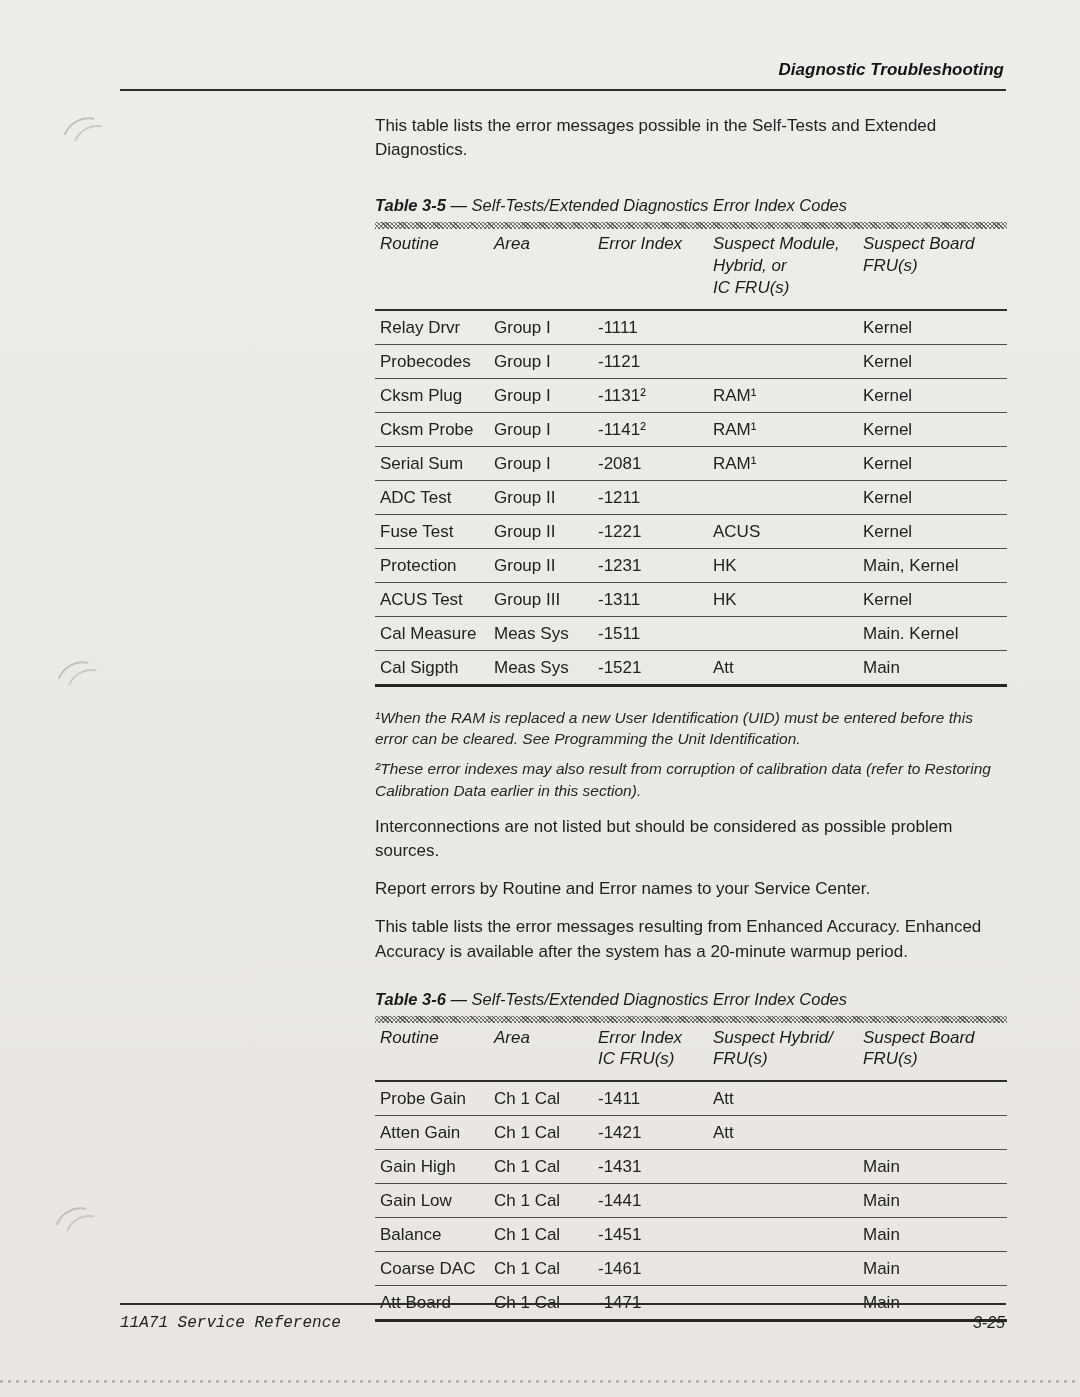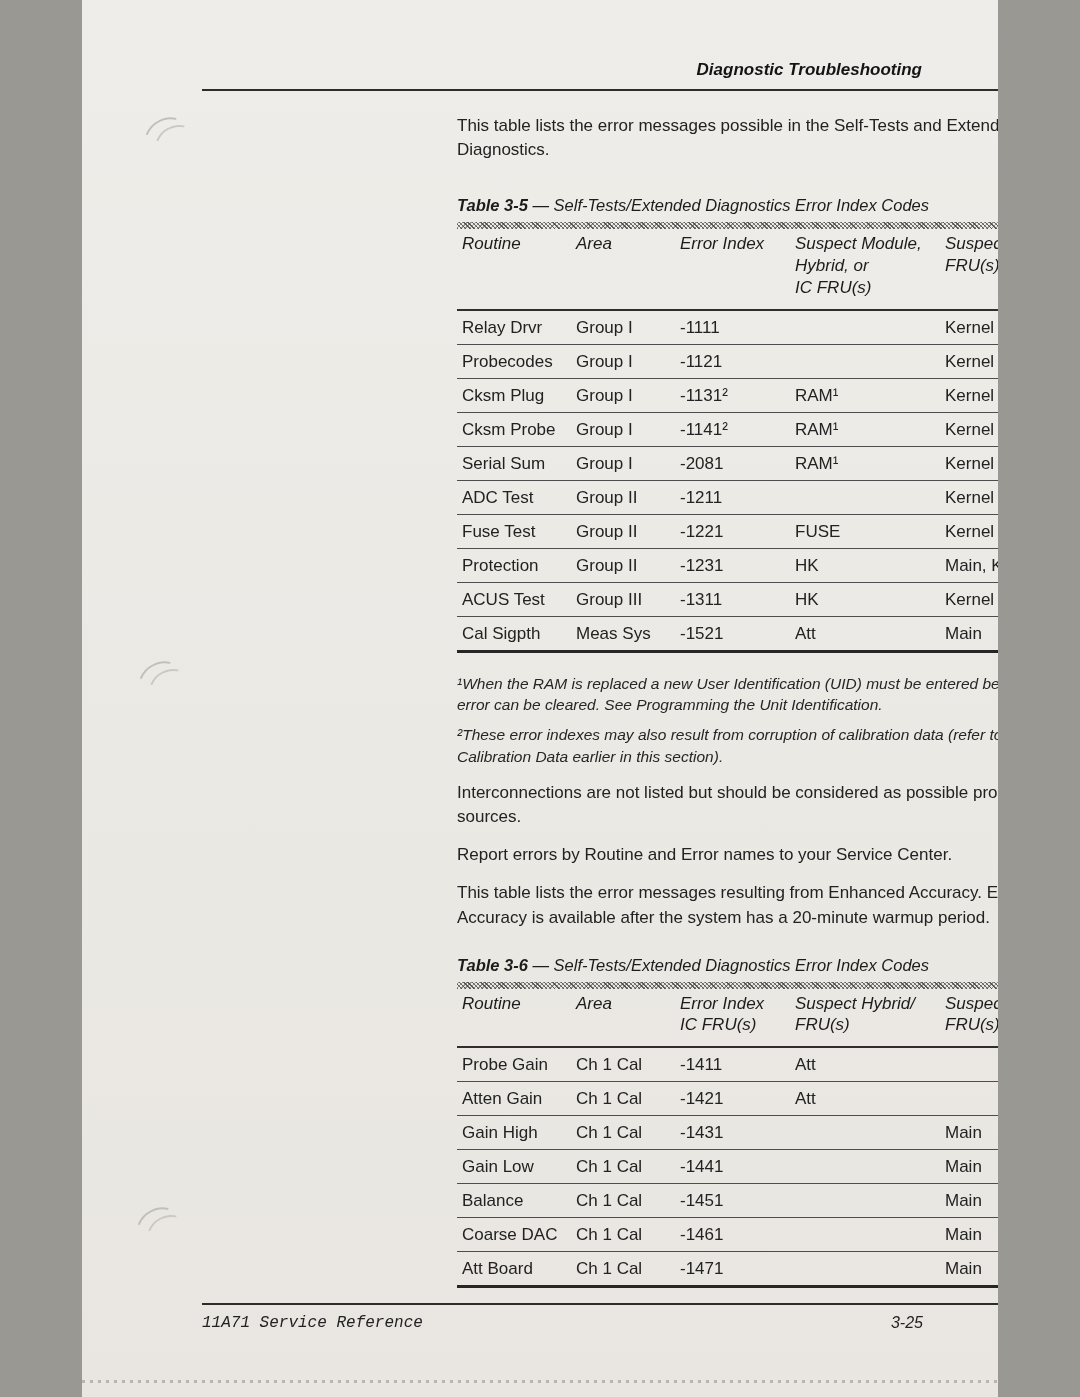--- a/index.html
+++ b/index.html
@@ -1,19 +1,19 @@
 <!DOCTYPE html>
 <html><head>
 <meta charset="utf-8">
 <style>
   * { margin:0; padding:0; box-sizing:border-box; }
   html,body { background:#9a9892; }
   .page {
     position:relative;
-    width:916px; height:1397px;
+    width:1080px; height:1397px;
     margin:0 auto;
     background:linear-gradient(180deg,#efede9 0%, #ebe9e4 55%, #e9e6e1 100%);
     font-family:"Liberation Sans", sans-serif;
     color:#1f1f1f;
     overflow:hidden;
   }
 
   
   .running-header {
     position:absolute; top:60px; right:76px;
@@ -157,36 +157,43 @@
             <td>ADC Test</td>
             <td>Group II</td>
             <td>-1211</td>
             <td></td>
             <td>Kernel</td>
           </tr>
           <tr>
             <td>Fuse Test</td>
             <td>Group II</td>
             <td>-1221</td>
-            <td>FUSE</td>
+            <td>ACUS</td>
             <td>Kernel</td>
           </tr>
           <tr>
             <td>Protection</td>
             <td>Group II</td>
             <td>-1231</td>
             <td>HK</td>
             <td>Main, Kernel</td>
           </tr>
           <tr>
             <td>ACUS Test</td>
             <td>Group III</td>
             <td>-1311</td>
             <td>HK</td>
             <td>Kernel</td>
+          </tr>
+          <tr>
+            <td>Cal Measure</td>
+            <td>Meas Sys</td>
+            <td>-1511</td>
+            <td></td>
+            <td>Main. Kernel</td>
           </tr>
           <tr>
             <td>Cal Sigpth</td>
             <td>Meas Sys</td>
             <td>-1521</td>
             <td>Att</td>
             <td>Main</td>
           </tr>
         </tbody>
     </table>

